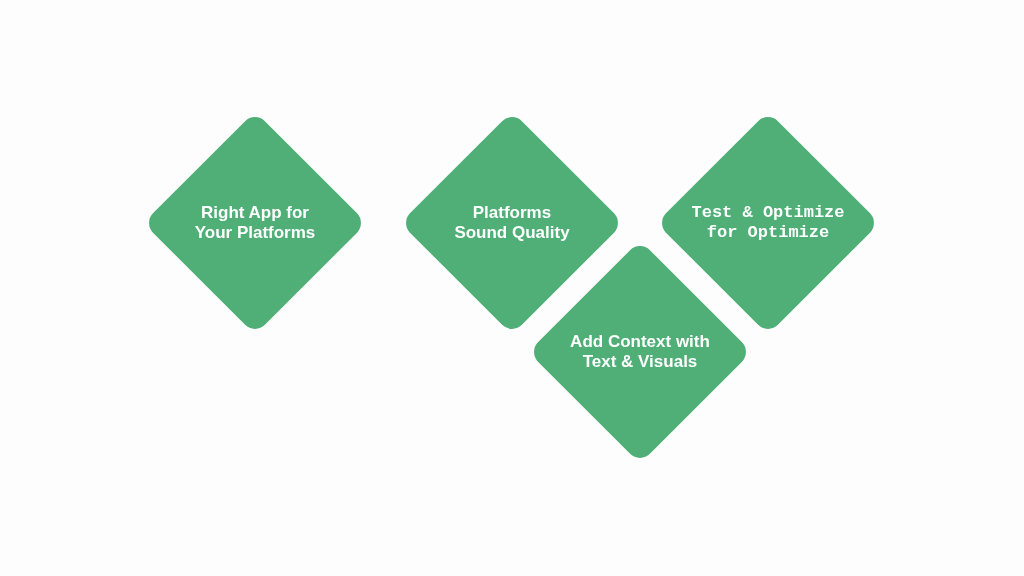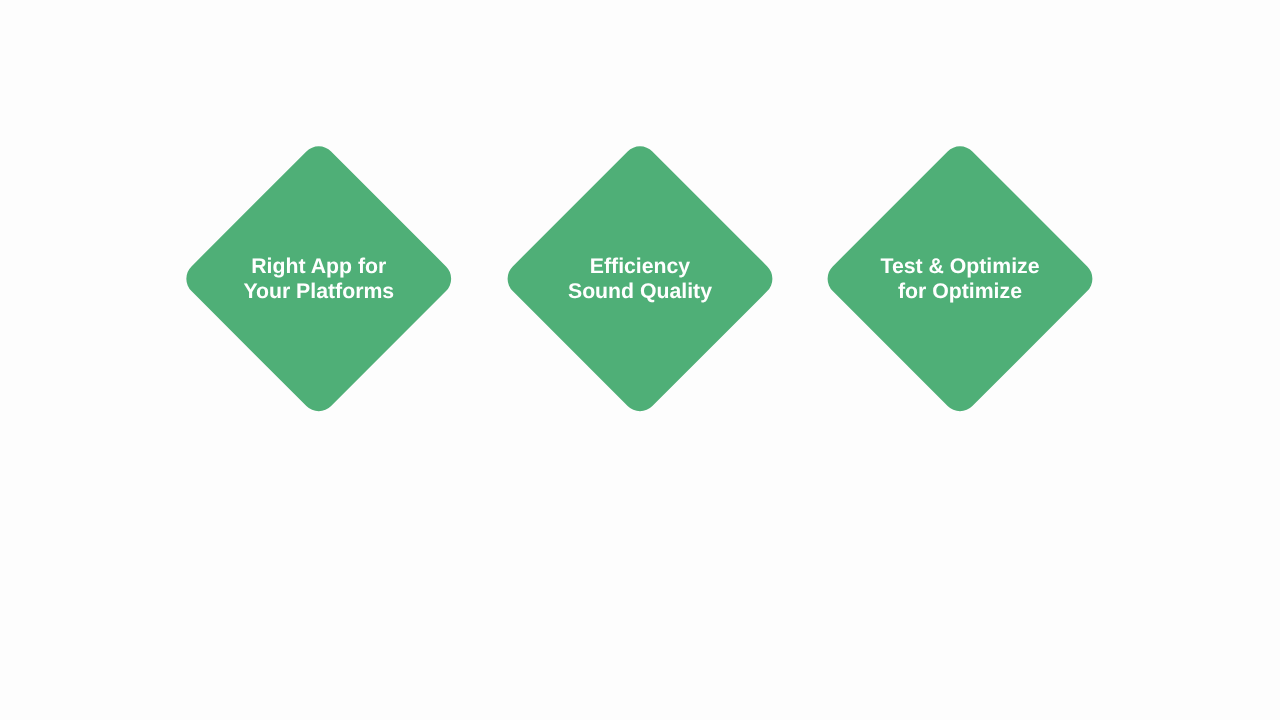--- a/index.html
+++ b/index.html
@@ -64,27 +64,34 @@
     <div class="diamond-label">
       <span>Right App for</span>
       <span>Your Platforms</span>
     </div>
   </div>
 
 
   <div class="diamond" style="left:512px; top:223px;">
     <div class="diamond-shape"></div>
     <div class="diamond-label">
-      <span>Efficiency</span>
+      <span>Platforms</span>
       <span>Sound Quality</span>
     </div>
   </div>
 
+  <div class="diamond" style="left:640px; top:352px;">
+    <div class="diamond-shape"></div>
+    <div class="diamond-label">
+      <span>Add Context with</span>
+      <span>Text &amp; Visuals</span>
+    </div>
+  </div>
 
-  <div class="diamond" style="left:768px; top:223px;">
+  <div class="diamond" style="left:768px; top:223px;font-family:Liberation Mono, monospace;">
     <div class="diamond-shape"></div>
     <div class="diamond-label">
       <span>Test &amp; Optimize</span>
       <span>for Optimize</span>
     </div>
   </div>
 
 </div>
 
 </body></html>

